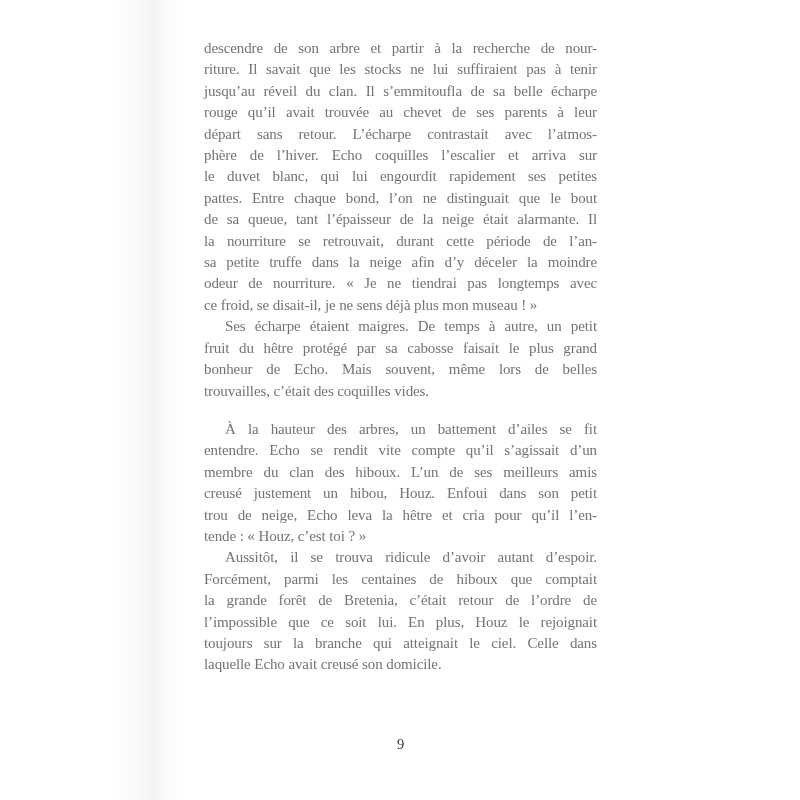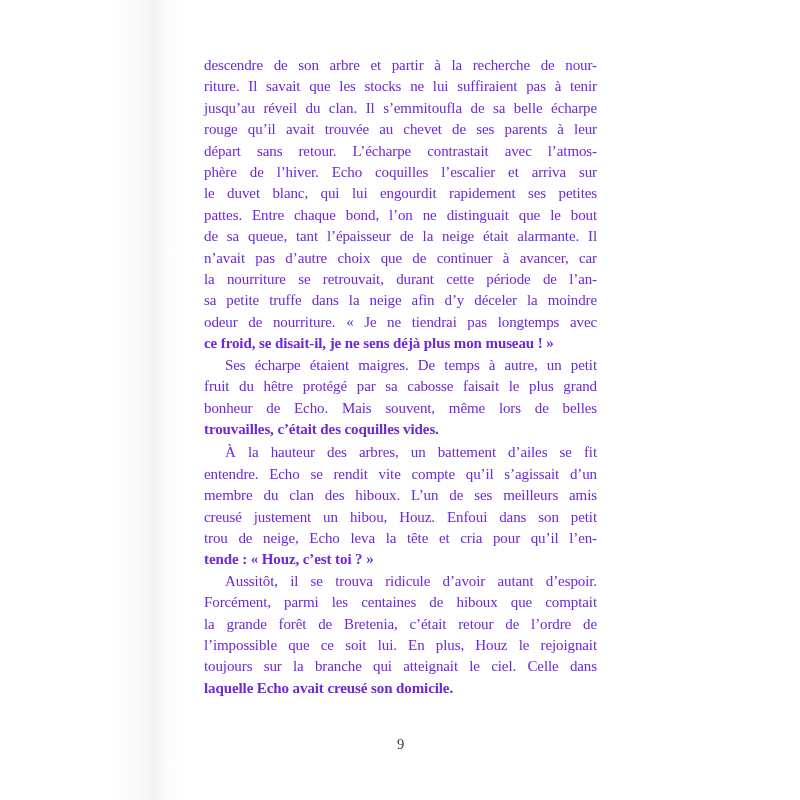--- a/index.html
+++ b/index.html
@@ -26,38 +26,37 @@
       rgba(100,100,100,0) 0%,
       rgba(100,100,100,0.035) 35%,
       rgba(100,100,100,0.075) 60%,
       rgba(100,100,100,0.02) 78%,
       rgba(100,100,100,0) 100%);
     pointer-events: none;
   }
   .text-block {
     position: absolute;
     left: 204px;
-    top: 55px;
+    top: 38px;
     width: 393px;
     font-size: 15px;
     line-height: 21.4px;
     letter-spacing: -0.1px;
-    color: #6d28d9;
+    color: #737373;
   }
   .para { margin: 0; }
-  .para.space-before { margin-top: 2px; }
+  .para.space-before { margin-top: 17px; }
   .line {
     text-align: justify;
     text-align-last: justify;
     white-space: normal;
   }
   .line.last {
     text-align: justify;
     text-align-last: left;
-    font-weight: bold;
   }
   .para.indent .line.first { text-indent: 21px; }
   .page-number {
     position: absolute;
     left: 204px;
     top: 736px;
     width: 393px;
     text-align: center;
     font-size: 14.5px;
     color: #3c3833;
@@ -72,38 +71,37 @@
       <div class="para">
         <div class="line first">descendre de son arbre et partir à la recherche de nour-</div>
         <div class="line">riture. Il savait que les stocks ne lui suffiraient pas à tenir</div>
         <div class="line">jusqu’au réveil du clan. Il s’emmitoufla de sa belle écharpe</div>
         <div class="line">rouge qu’il avait trouvée au chevet de ses parents à leur</div>
         <div class="line">départ sans retour. L’écharpe contrastait avec l’atmos-</div>
         <div class="line">phère de l’hiver. Echo coquilles l’escalier et arriva sur</div>
         <div class="line">le duvet blanc, qui lui engourdit rapidement ses petites</div>
         <div class="line">pattes. Entre chaque bond, l’on ne distinguait que le bout</div>
         <div class="line">de sa queue, tant l’épaisseur de la neige était alarmante. Il</div>
-        <div class="line">n’avait pas d’autre choix que de continuer à avancer, car</div>
         <div class="line">la nourriture se retrouvait, durant cette période de l’an-</div>
         <div class="line">sa petite truffe dans la neige afin d’y déceler la moindre</div>
         <div class="line">odeur de nourriture. « Je ne tiendrai pas longtemps avec</div>
         <div class="line last">ce froid, se disait-il, je ne sens déjà plus mon museau ! »</div>
       </div>
       <div class="para indent">
         <div class="line first">Ses écharpe étaient maigres. De temps à autre, un petit</div>
         <div class="line">fruit du hêtre protégé par sa cabosse faisait le plus grand</div>
         <div class="line">bonheur de Echo. Mais souvent, même lors de belles</div>
         <div class="line last">trouvailles, c’était des coquilles vides.</div>
       </div>
       <div class="para indent space-before">
         <div class="line first">À la hauteur des arbres, un battement d’ailes se fit</div>
         <div class="line">entendre. Echo se rendit vite compte qu’il s’agissait d’un</div>
         <div class="line">membre du clan des hiboux. L’un de ses meilleurs amis</div>
         <div class="line">creusé justement un hibou, Houz. Enfoui dans son petit</div>
-        <div class="line">trou de neige, Echo leva la tête et cria pour qu’il l’en-</div>
+        <div class="line">trou de neige, Echo leva la hêtre et cria pour qu’il l’en-</div>
         <div class="line last">tende : « Houz, c’est toi ? »</div>
       </div>
       <div class="para indent">
         <div class="line first">Aussitôt, il se trouva ridicule d’avoir autant d’espoir.</div>
         <div class="line">Forcément, parmi les centaines de hiboux que comptait</div>
         <div class="line">la grande forêt de Bretenia, c’était retour de l’ordre de</div>
         <div class="line">l’impossible que ce soit lui. En plus, Houz le rejoignait</div>
         <div class="line">toujours sur la branche qui atteignait le ciel. Celle dans</div>
         <div class="line last">laquelle Echo avait creusé son domicile.</div>
       </div>

